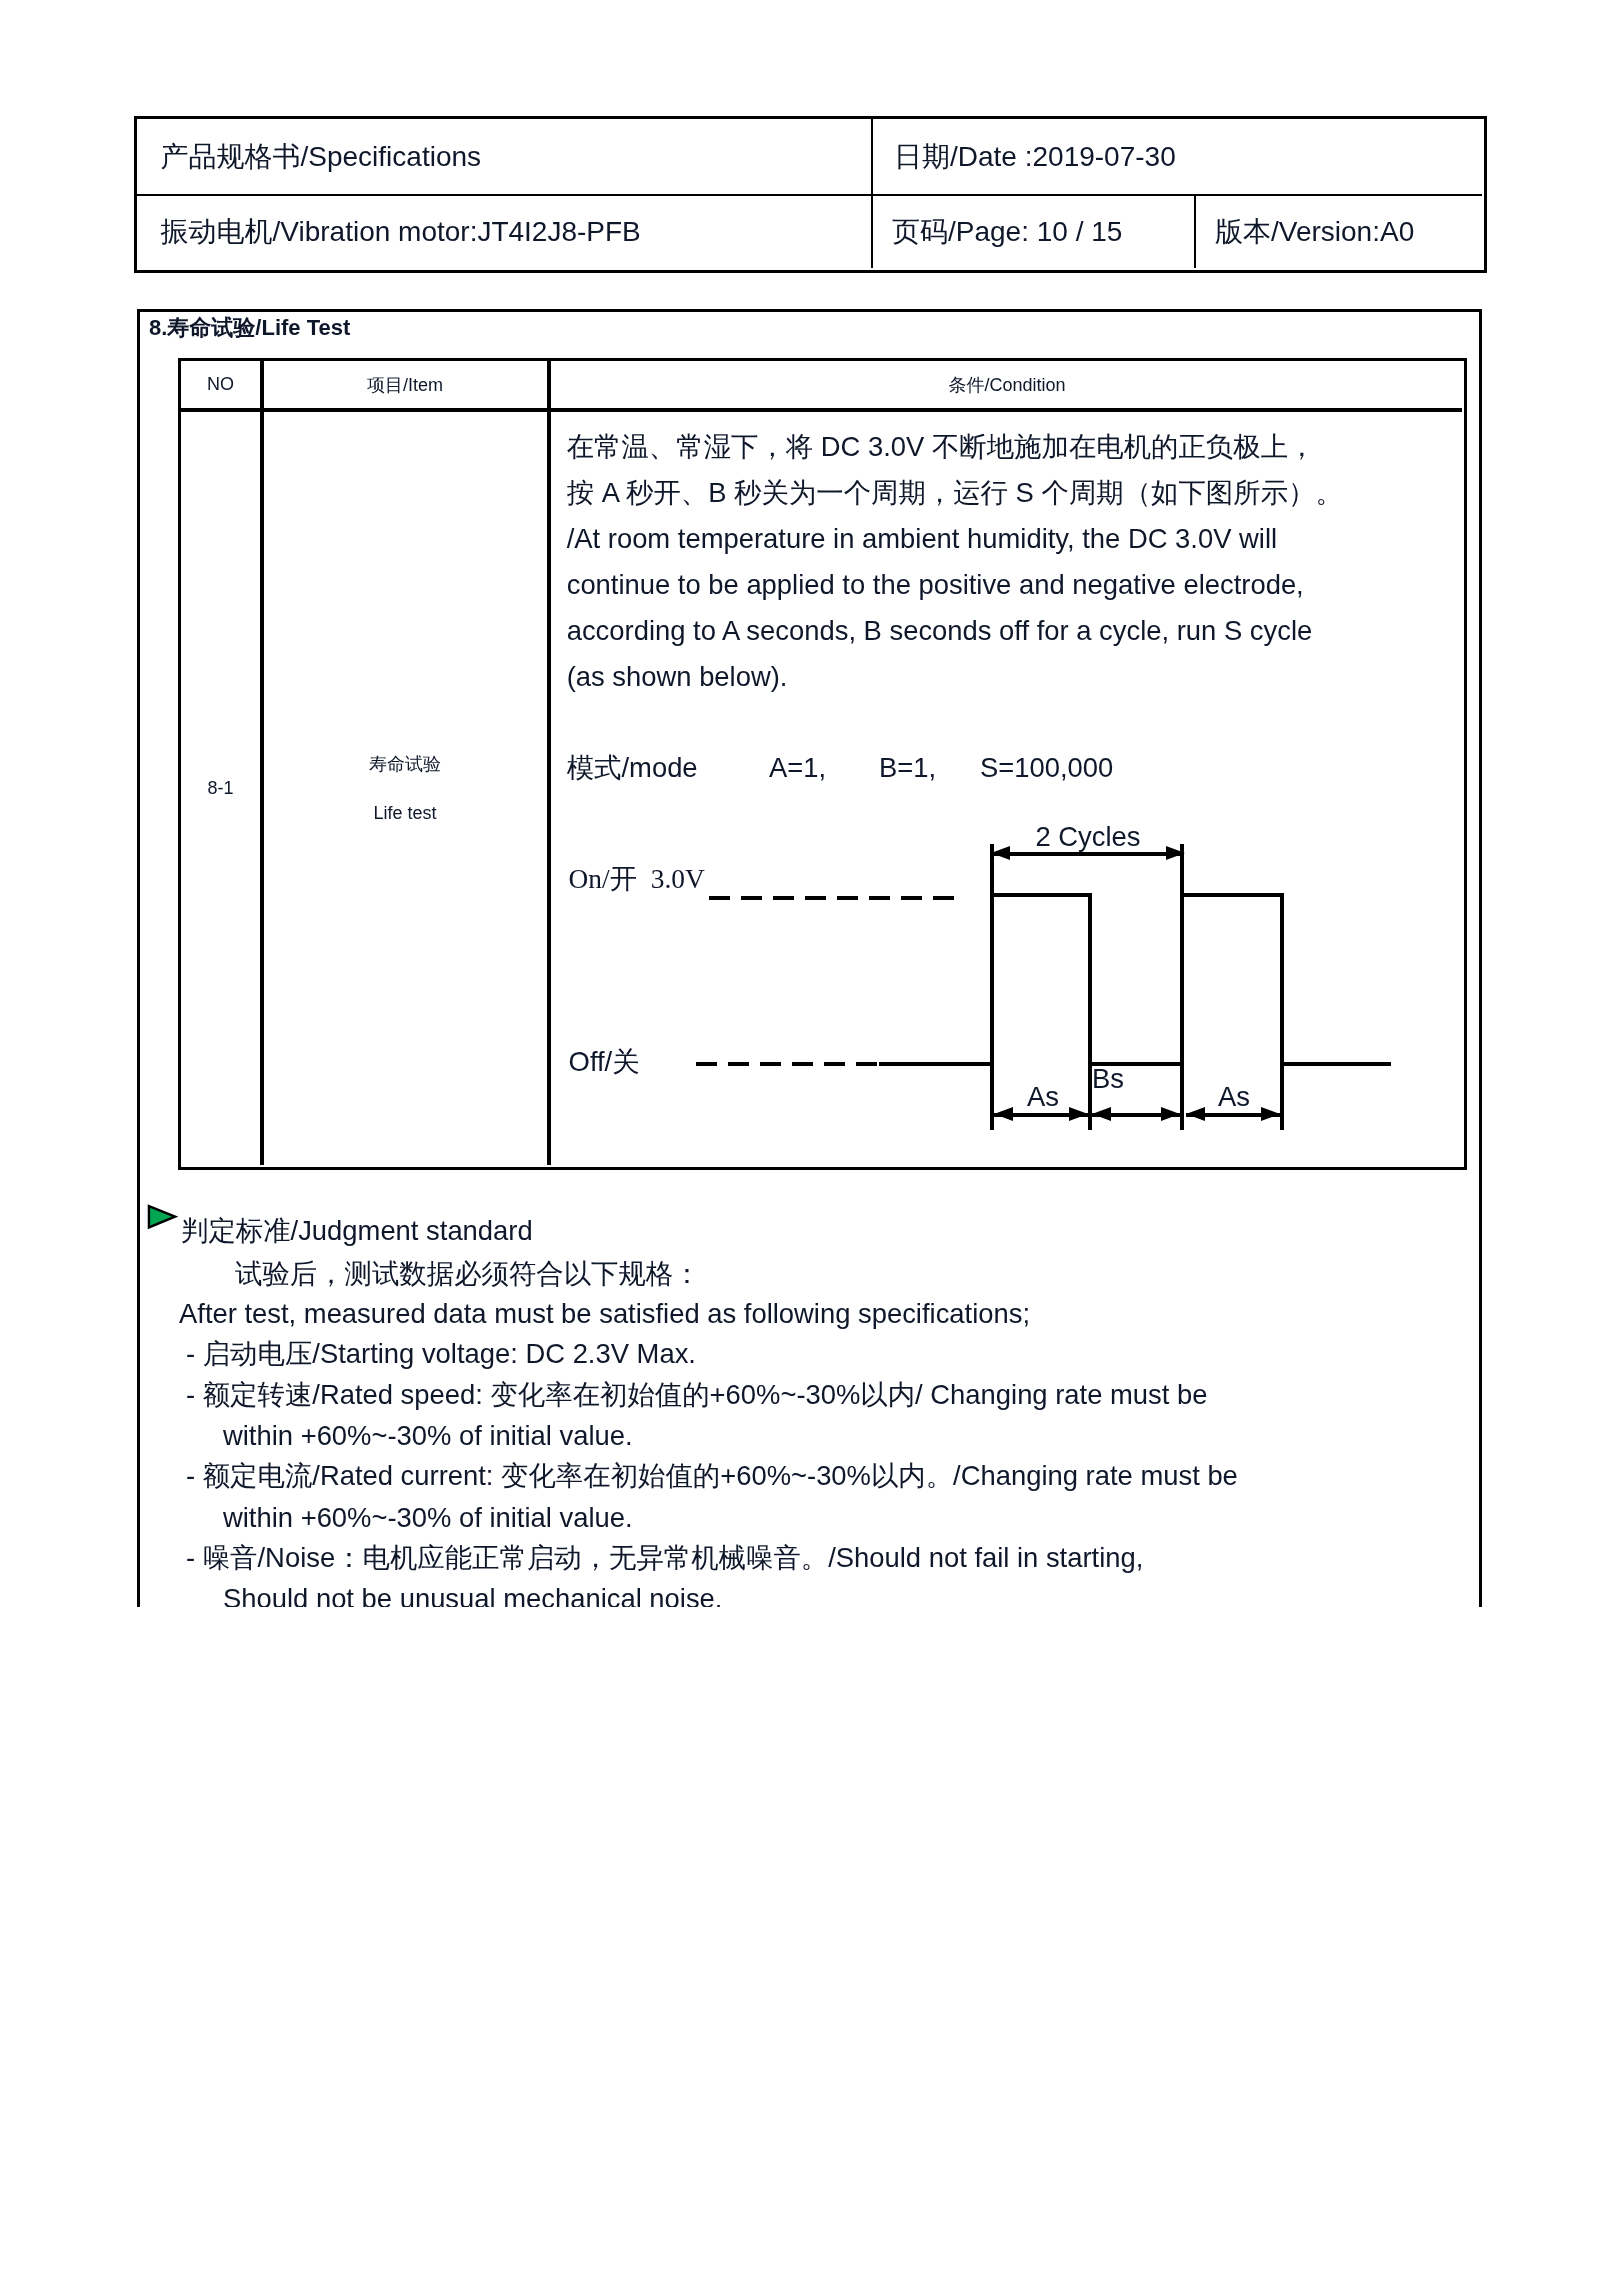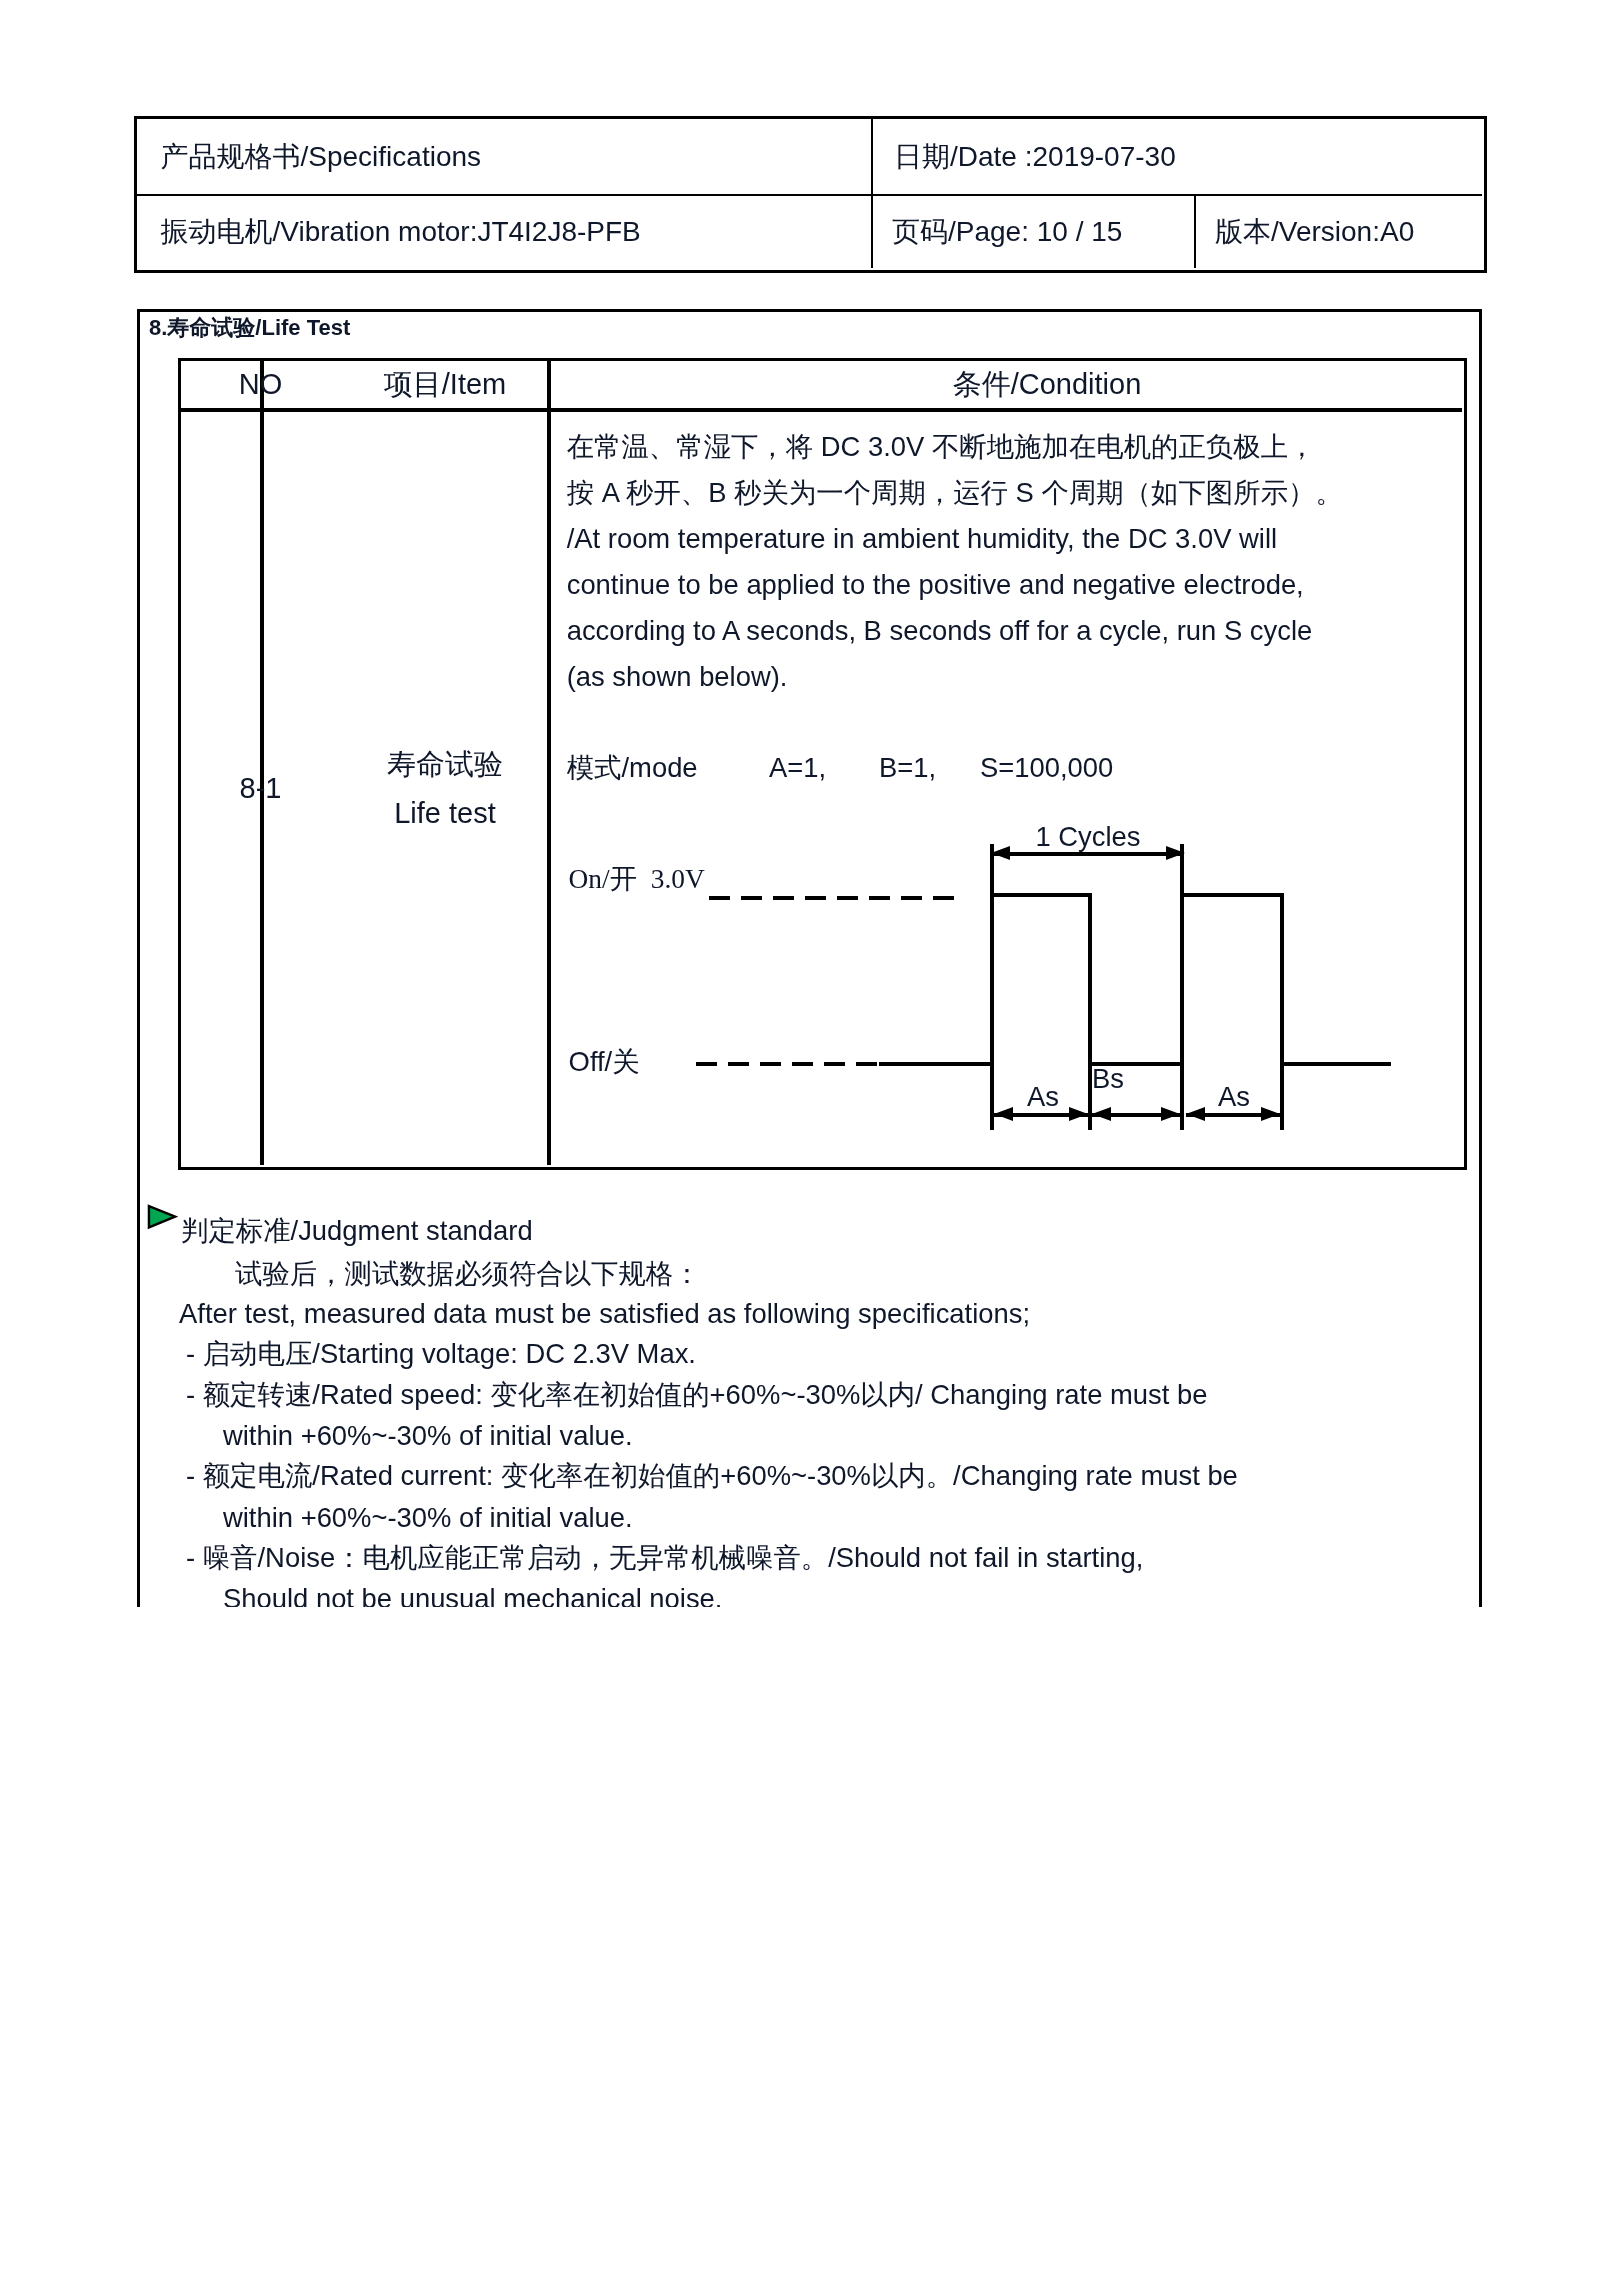--- a/index.html
+++ b/index.html
@@ -13,21 +13,21 @@
   .hline{position:absolute;background:#000;}
   .hcell{position:absolute;display:flex;align-items:center;font-size:28px;white-space:pre;}
   
   #bigbox{left:137px;top:309px;width:1345px;height:1781px;border:3.9px solid #000;
           border-bottom-width:5.9px;box-sizing:border-box;}
   #sec-title{left:149px;top:313px;font-size:22px;font-weight:bold;white-space:pre;}
   
   #ltable{left:178px;top:358px;width:1289px;height:812px;border:3.9px solid #000;box-sizing:border-box;}
   .tline{position:absolute;background:#000;}
   .thcell{position:absolute;display:flex;align-items:center;justify-content:center;
-          font-size:29px;white-space:pre;padding-left:40px;}
+          font-size:18px;white-space:pre;}
   
   .dline{position:absolute;background:#000;}
   .ddash{position:absolute;height:3.9px;
          background:repeating-linear-gradient(90deg,#000 0 20.6px,transparent 20.6px 32px);}
   .arrowhead{position:absolute;width:0;height:0;border-top:7.8px solid transparent;
              border-bottom:7.8px solid transparent;}
   .ah-left{border-right:19.6px solid #000;}
   .ah-right{border-left:19.6px solid #000;}
   .dlabel{position:absolute;font-size:27.4px;white-space:pre;}
 </style>
@@ -75,21 +75,21 @@
 /At room temperature in ambient humidity, the DC 3.0V will
 continue to be applied to the positive and negative electrode,
 according to A seconds, B seconds off for a cycle, run S cycle
 (as shown below).</div>
 
       <div class="txt" style="left:15.7px;top:339px;">模式/mode</div>
       <div class="txt" style="left:218px;top:339px;">A=1,</div>
       <div class="txt" style="left:328px;top:339px;">B=1,</div>
       <div class="txt" style="left:429px;top:339px;">S=100,000</div>
 
-      <div class="dlabel" style="left:442px;top:409px;width:190px;text-align:center;">1 Cycles</div>
+      <div class="dlabel" style="left:442px;top:409px;width:190px;text-align:center;">2 Cycles</div>
 
       <div class="dline" style="left:442px;top:440px;width:190px;height:3.9px;"></div>
       <div class="arrowhead ah-left" style="left:440px;top:434px;"></div>
       <div class="arrowhead ah-right" style="left:615px;top:434px;"></div>
 
       <div class="dlabel" style="left:17.6px;top:449px;font-family:Liberation Serif, serif;">On/开  3.0V</div>
       <div class="dlabel" style="left:17.6px;top:632px;">Off/关</div>
 
       <div class="ddash" style="left:158px;top:484px;width:248px;"></div>
       <div class="ddash" style="left:145px;top:650px;width:183px;"></div>

